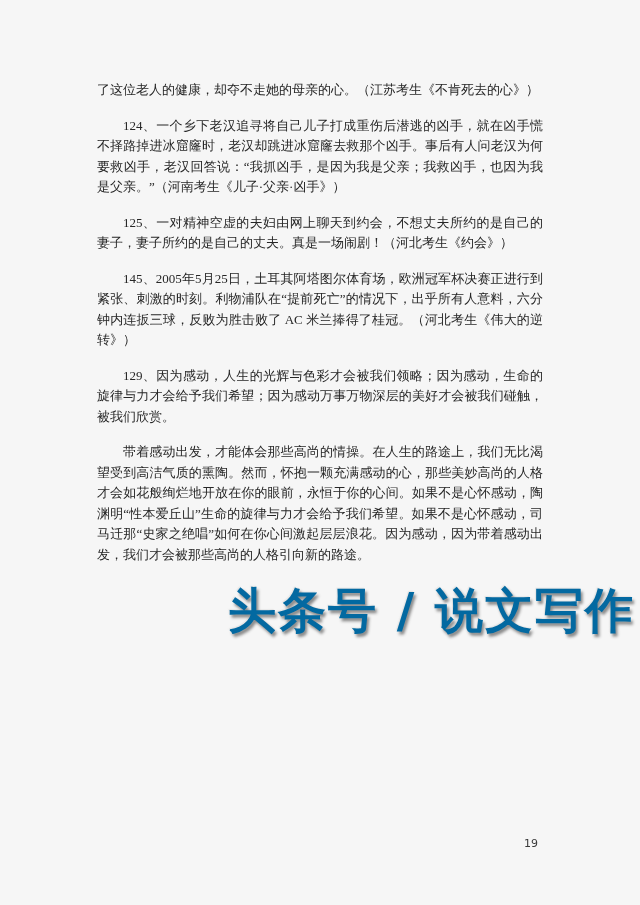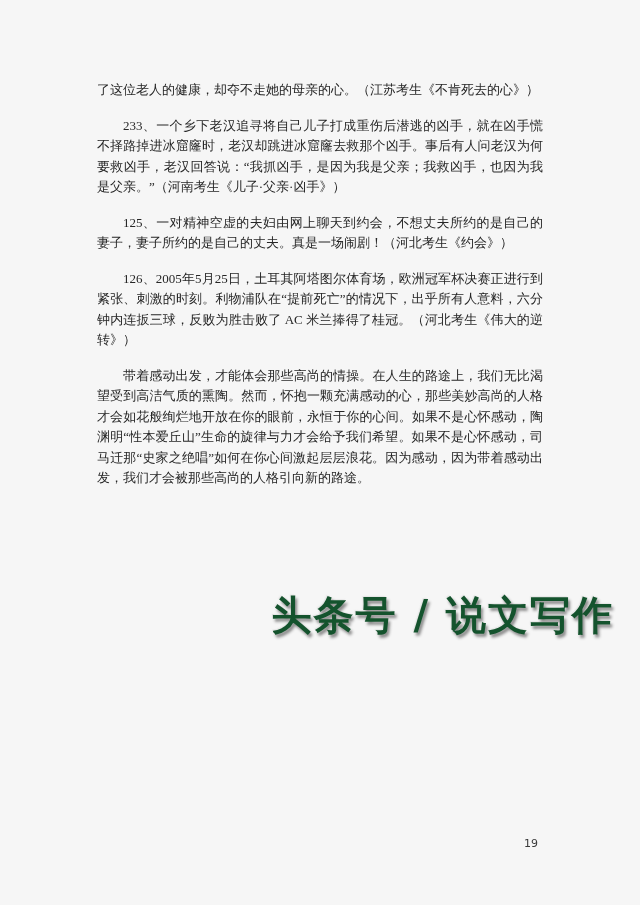--- a/index.html
+++ b/index.html
@@ -39,43 +39,44 @@
     position: absolute;
     left: 524px;
     top: 837px;
     font-size: 11px;
     font-weight: normal;
     color: #3a3a3a;
     font-family: "DejaVu Sans", "Liberation Sans", sans-serif;
   }
   .watermark {
     position: absolute;
-    right: 26px;
+    right: 5px;
     bottom: 2px;
-    font-size: 40px;
+    font-size: 48px;
     font-weight: bold;
     letter-spacing: 2px;
     white-space: nowrap;
-    color: #14532d;
+    color: #0369a1;
     font-family: "DejaVu Sans", "Liberation Sans", sans-serif;
     text-shadow:
       2px 3px 3px var(--watermark-shadow, #8a8a8a),
       -1px -1px 1px rgba(215, 215, 215, 0.55);
   }
 </style>
 </head>
 <body>
 
 <div class="page">
 
   <main class="content">
       <p class="para no-indent">了这位老人的健康，却夺不走她的母亲的心。（江苏考生《不肯死去的心》）</p>
-      <p class="para">233、一个乡下老汉追寻将自己儿子打成重伤后潜逃的凶手，就在凶手慌不择路掉进冰窟窿时，老汉却跳进冰窟窿去救那个凶手。事后有人问老汉为何要救凶手，老汉回答说：“我抓凶手，是因为我是父亲；我救凶手，也因为我是父亲。”（河南考生《儿子·父亲·凶手》）</p>
+      <p class="para">124、一个乡下老汉追寻将自己儿子打成重伤后潜逃的凶手，就在凶手慌不择路掉进冰窟窿时，老汉却跳进冰窟窿去救那个凶手。事后有人问老汉为何要救凶手，老汉回答说：“我抓凶手，是因为我是父亲；我救凶手，也因为我是父亲。”（河南考生《儿子·父亲·凶手》）</p>
       <p class="para">125、一对精神空虚的夫妇由网上聊天到约会，不想丈夫所约的是自己的妻子，妻子所约的是自己的丈夫。真是一场闹剧！（河北考生《约会》）</p>
-      <p class="para">126、2005年5月25日，土耳其阿塔图尔体育场，欧洲冠军杯决赛正进行到紧张、刺激的时刻。利物浦队在“提前死亡”的情况下，出乎所有人意料，六分钟内连扳三球，反败为胜击败了 AC 米兰捧得了桂冠。（河北考生《伟大的逆转》）</p>
+      <p class="para">145、2005年5月25日，土耳其阿塔图尔体育场，欧洲冠军杯决赛正进行到紧张、刺激的时刻。利物浦队在“提前死亡”的情况下，出乎所有人意料，六分钟内连扳三球，反败为胜击败了 AC 米兰捧得了桂冠。（河北考生《伟大的逆转》）</p>
+      <p class="para">129、因为感动，人生的光辉与色彩才会被我们领略；因为感动，生命的旋律与力才会给予我们希望；因为感动万事万物深层的美好才会被我们碰触，被我们欣赏。</p>
       <p class="para">带着感动出发，才能体会那些高尚的情操。在人生的路途上，我们无比渴望受到高洁气质的熏陶。然而，怀抱一颗充满感动的心，那些美妙高尚的人格才会如花般绚烂地开放在你的眼前，永恒于你的心间。如果不是心怀感动，陶渊明“性本爱丘山”生命的旋律与力才会给予我们希望。如果不是心怀感动，司马迁那“史家之绝唱”如何在你心间激起层层浪花。因为感动，因为带着感动出发，我们才会被那些高尚的人格引向新的路途。</p>
     </main>
 
   <div class="page-number">19</div>
 
   <div class="watermark">头条号 / 说文写作</div>
 
 </div>
 
 </body></html>

